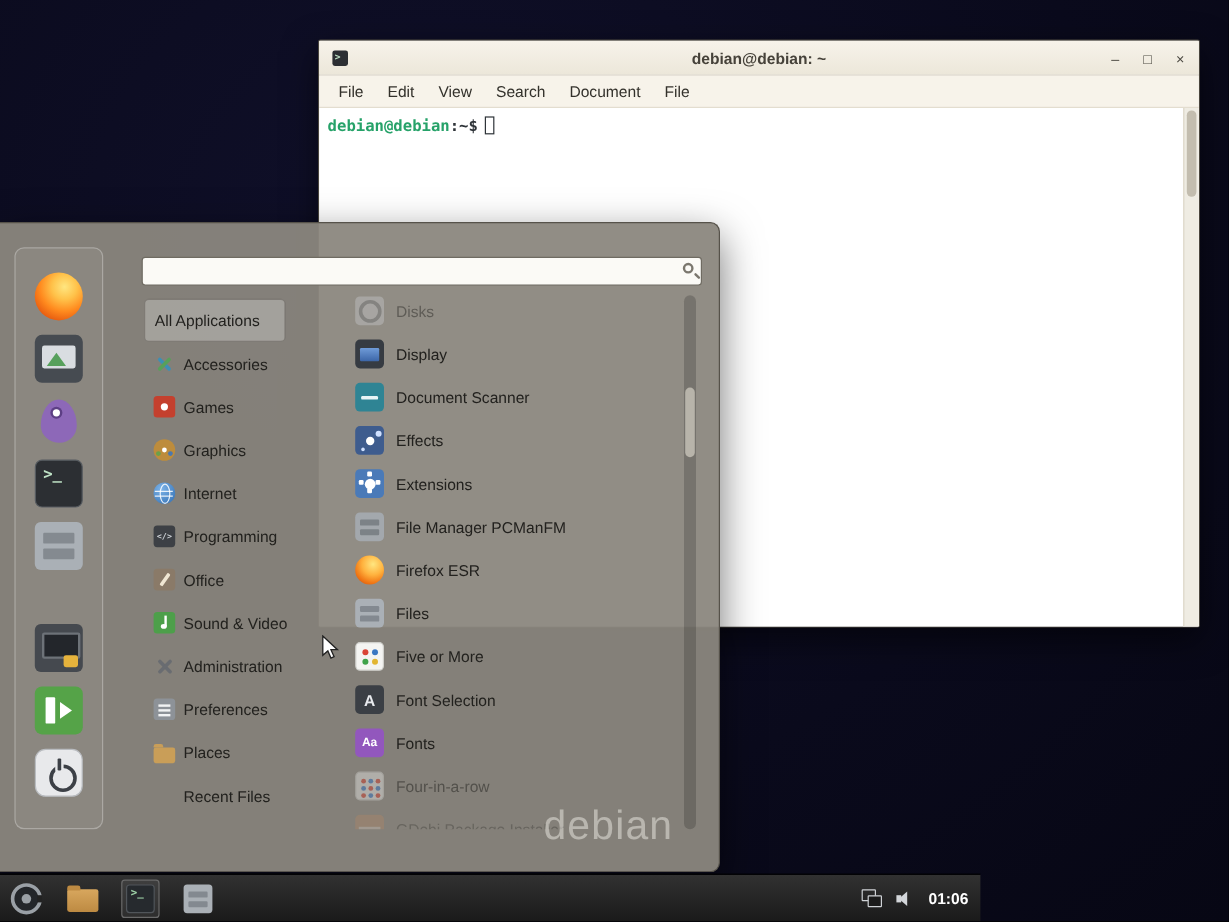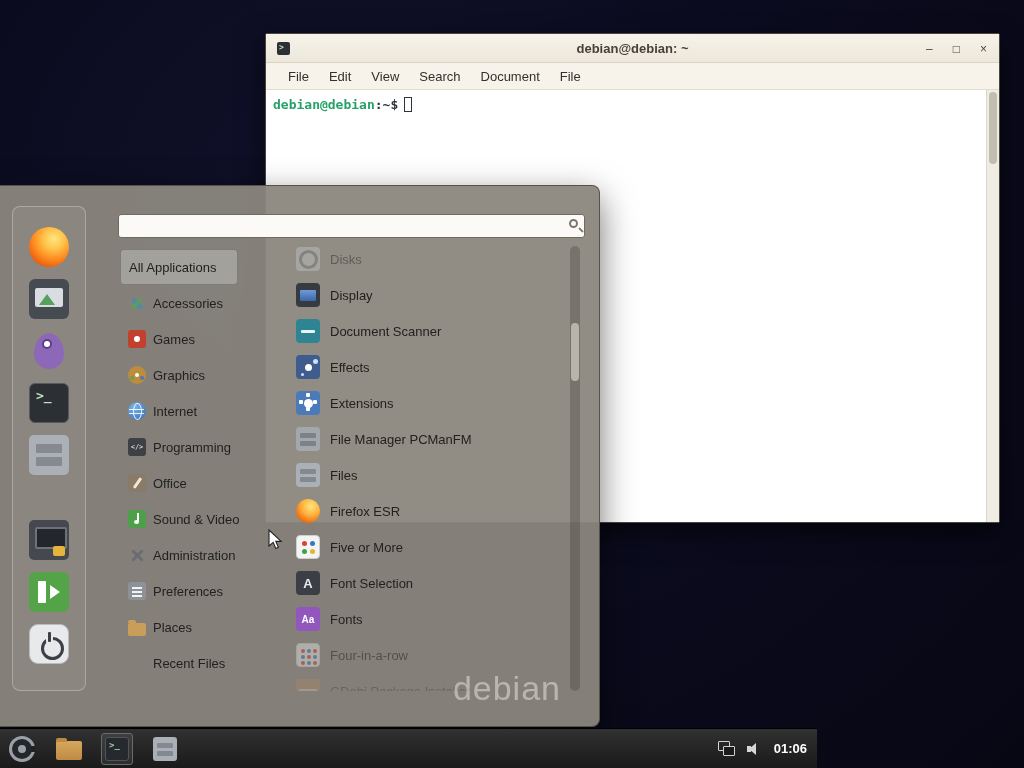--- a/index.html
+++ b/index.html
@@ -12,21 +12,21 @@
   .terminal-window{position:absolute;left:265px;top:33px;width:735px;height:490px;
     display:flex;flex-direction:column;background:#fff;border:1px solid #4a463e;border-radius:2px;
     box-shadow:0 10px 28px rgba(0,0,0,.55);z-index:2;}
   .titlebar{height:29px;flex:0 0 29px;background:linear-gradient(#f7f3ea,#ece7da);
     position:relative;display:flex;align-items:center;border-bottom:1px solid #d9d3c5;}
   .win-icon{position:absolute;left:11px;top:8px;width:13px;height:13px;background:#2c2f33;border-radius:2px;}
   .win-icon::before{content:">";position:absolute;left:2px;top:1px;font:bold 8px "DejaVu Sans Mono",monospace;color:#bfe3c6;}
   .title{position:absolute;left:0;right:0;text-align:center;font-weight:bold;font-size:13px;color:#46423a;}
   .controls{position:absolute;right:12px;top:0;height:29px;display:flex;align-items:center;gap:20px;}
   .wbtn{font-size:12px;color:#4c4a42;line-height:1;cursor:default;}
-  .menubar{height:27px;flex:0 0 27px;background:#f7f3ea;display:flex;align-items:center;padding-left:12px;
+  .menubar{height:27px;flex:0 0 27px;background:#f7f3ea;display:flex;align-items:center;padding-left:6px;
     font-size:13px;color:#33312b;border-bottom:1px solid #e3ddcf;}
   .mitem{padding:4px 10px;}
   .term-body{position:relative;flex:1;background:#fff;}
   .prompt-line{padding:7px 0 0 7px;font:bold 13px "DejaVu Sans Mono",monospace;white-space:nowrap;}
   .p-user{color:#26a269;}
   .p-path{color:#2e3338;}
   .cursor-box{display:inline-block;width:8px;height:15px;border:1px solid #2e3338;margin-left:6px;vertical-align:-3px;}
   .term-scrollbar{position:absolute;right:0;top:0;bottom:0;width:13px;background:#efece3;border-left:1px solid #ddd7c9;}
   .term-thumb{position:absolute;left:2px;top:2px;width:8px;height:72px;background:#c3bdaf;border-radius:4px;}
 
@@ -292,26 +292,26 @@
         </div>
         <div class="app-row">
           <span class="aicon a-extensions"></span>
           <span class="lab">Extensions</span>
         </div>
         <div class="app-row">
           <span class="aicon a-pcmanfm"></span>
           <span class="lab">File Manager PCManFM</span>
         </div>
         <div class="app-row">
+          <span class="aicon a-firefox"></span>
+          <span class="lab">Firefox ESR</span>
+        </div>
+        <div class="app-row">
           <span class="aicon a-files"></span>
           <span class="lab">Files</span>
-        </div>
-        <div class="app-row">
-          <span class="aicon a-firefox"></span>
-          <span class="lab">Firefox ESR</span>
         </div>
         <div class="app-row">
           <span class="aicon a-five"></span>
           <span class="lab">Five or More</span>
         </div>
         <div class="app-row">
           <span class="aicon a-fontsel"></span>
           <span class="lab">Font Selection</span>
         </div>
         <div class="app-row">

